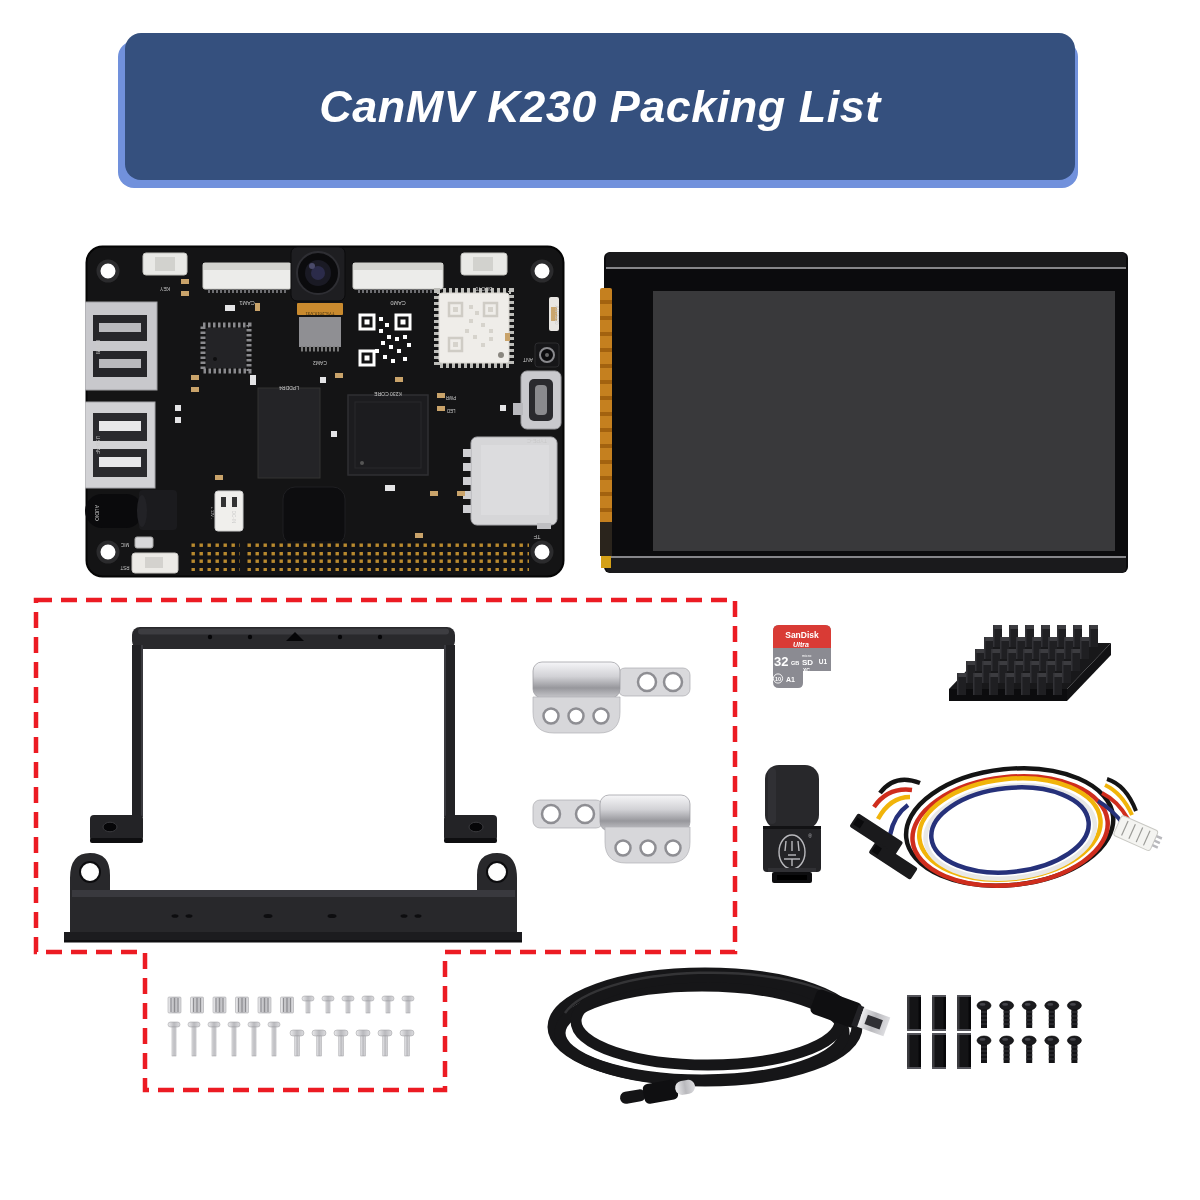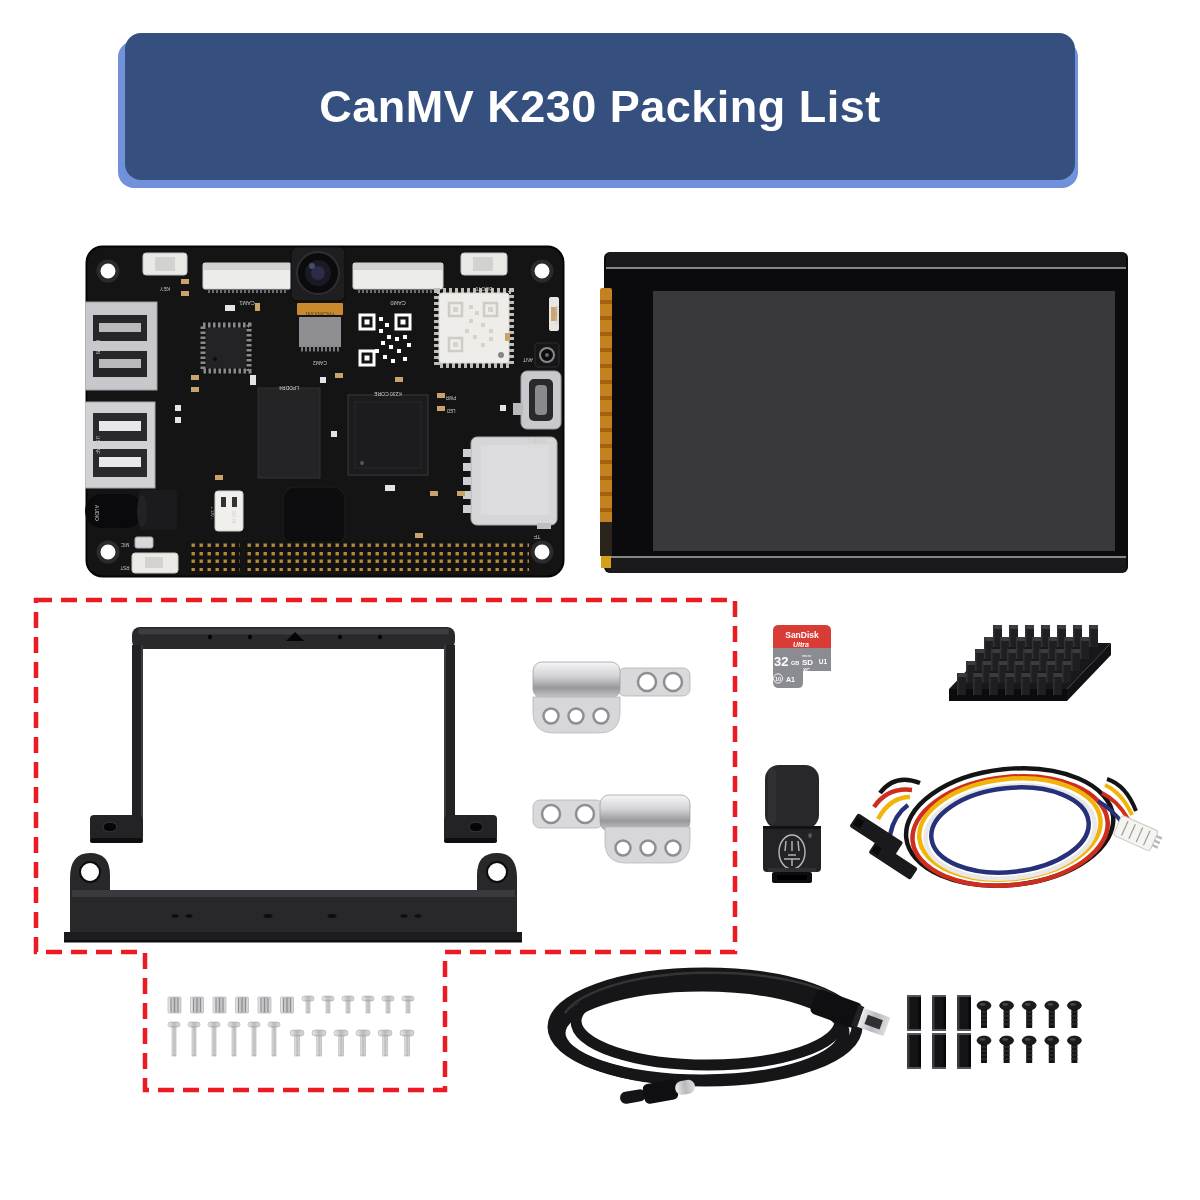--- a/index.html
+++ b/index.html
@@ -2,21 +2,21 @@
 <html><head>
 <meta charset="utf-8">
 <style>
   html,body{margin:0;padding:0;background:#fff;}
   #canvas{position:relative;width:1200px;height:1200px;background:#ffffff;overflow:hidden;
           font-family:"Liberation Sans",sans-serif;}
   .abs{position:absolute;}
   
   #header{left:125px;top:33px;width:950px;height:147px;background:#35507E;border-radius:16px;
           box-shadow:-7px 8px 0 #7191DC, 3px 8px 0 #7191DC;
-          display:flex;flex-direction:column;justify-content:center;align-items:center;}
+          display:flex;flex-direction:column;justify-content:center;align-items:center;font-style:italic;}
   #header .hline{color:#fff;font-weight:bold;font-size:45px;line-height:60px;letter-spacing:.5px;
           text-align:center;white-space:nowrap;}
   
   #display{left:598px;top:244px;width:530px;height:336px;}
   #display .panel{position:absolute;left:6px;top:8px;width:524px;height:321px;background:#0b0b0d;border-radius:6px;}
   #display .topbar{position:absolute;left:2px;top:0;width:520px;height:15px;background:#1a1a1c;
           border-radius:5px 5px 0 0;box-shadow:0 2px 0 #86868a;}
   #display .botbar{position:absolute;left:2px;bottom:0;width:520px;height:15px;background:#1a1a1c;
           border-radius:0 0 5px 5px;box-shadow:0 -2px 0 #86868a;}
   #display .screen{position:absolute;left:49px;top:39px;width:462px;height:260px;background:#39393b;}

